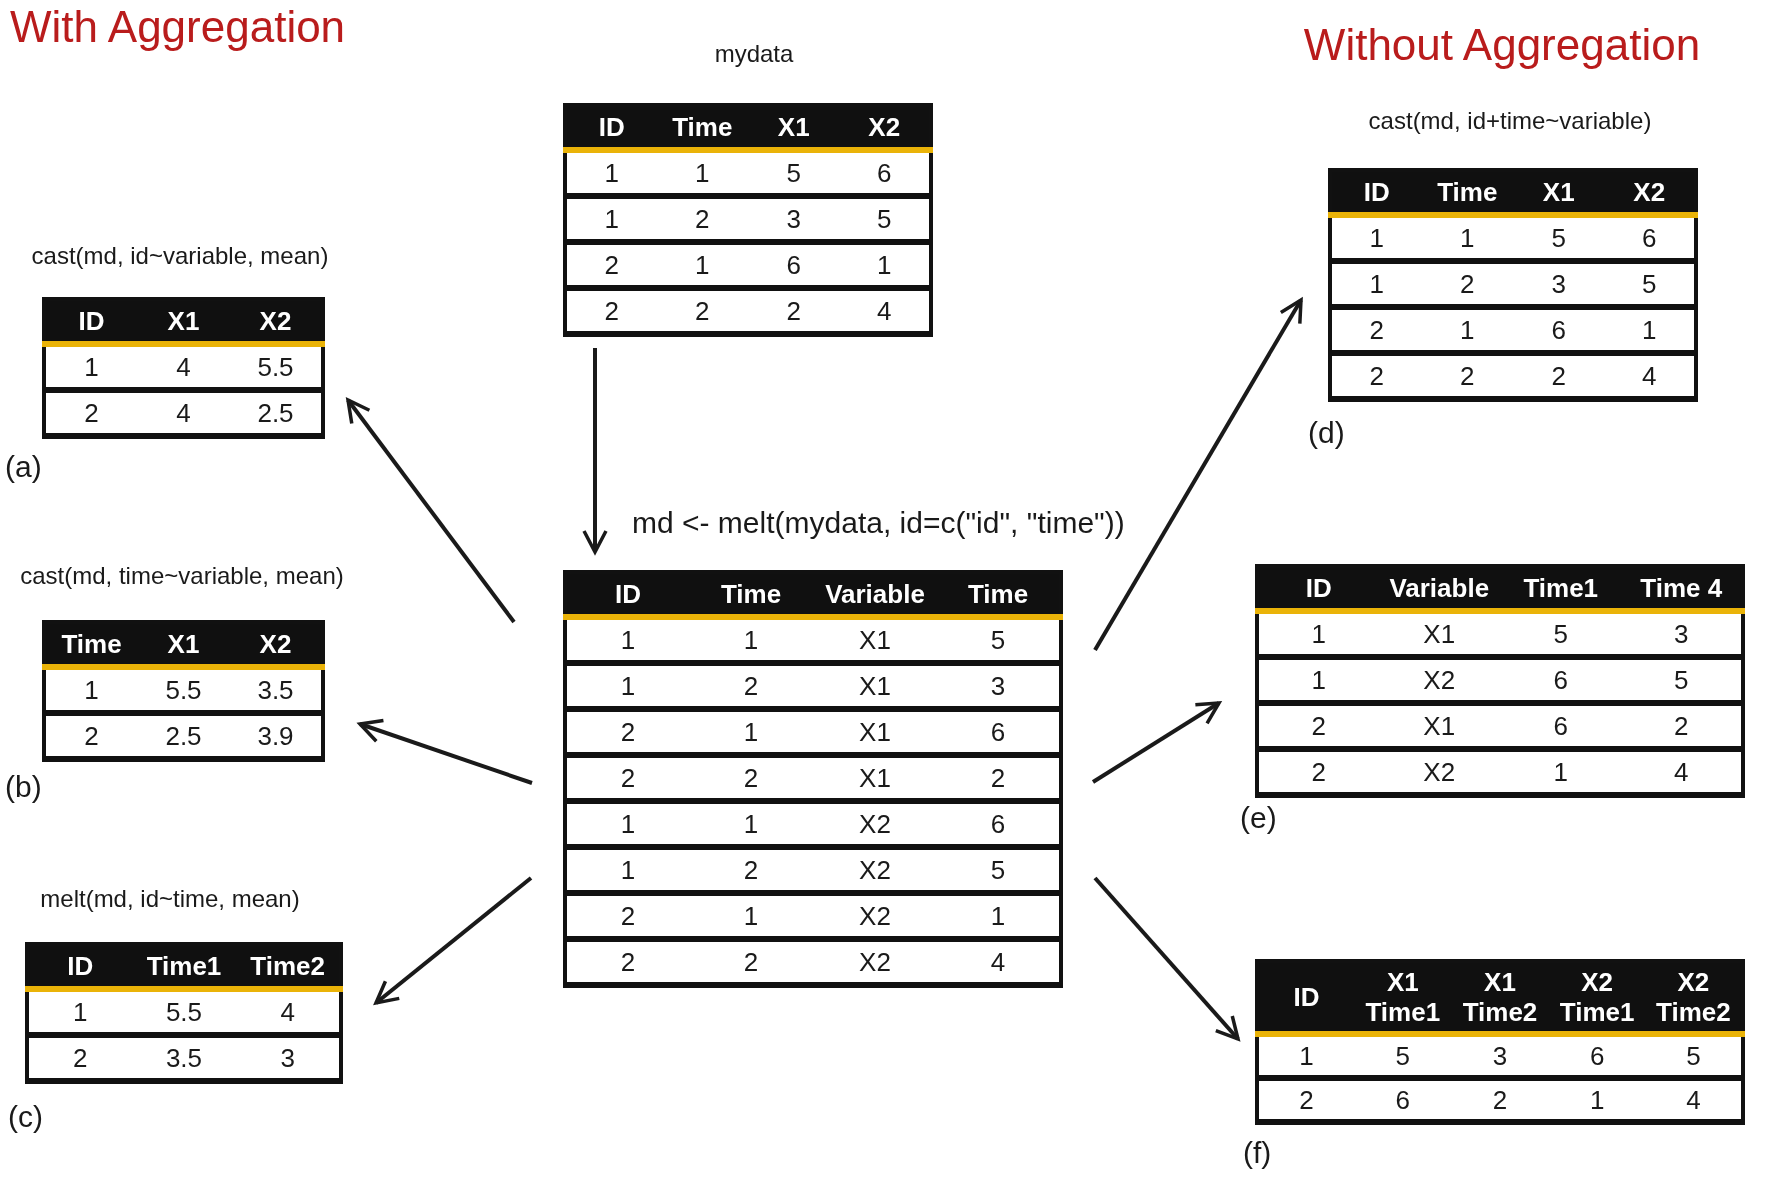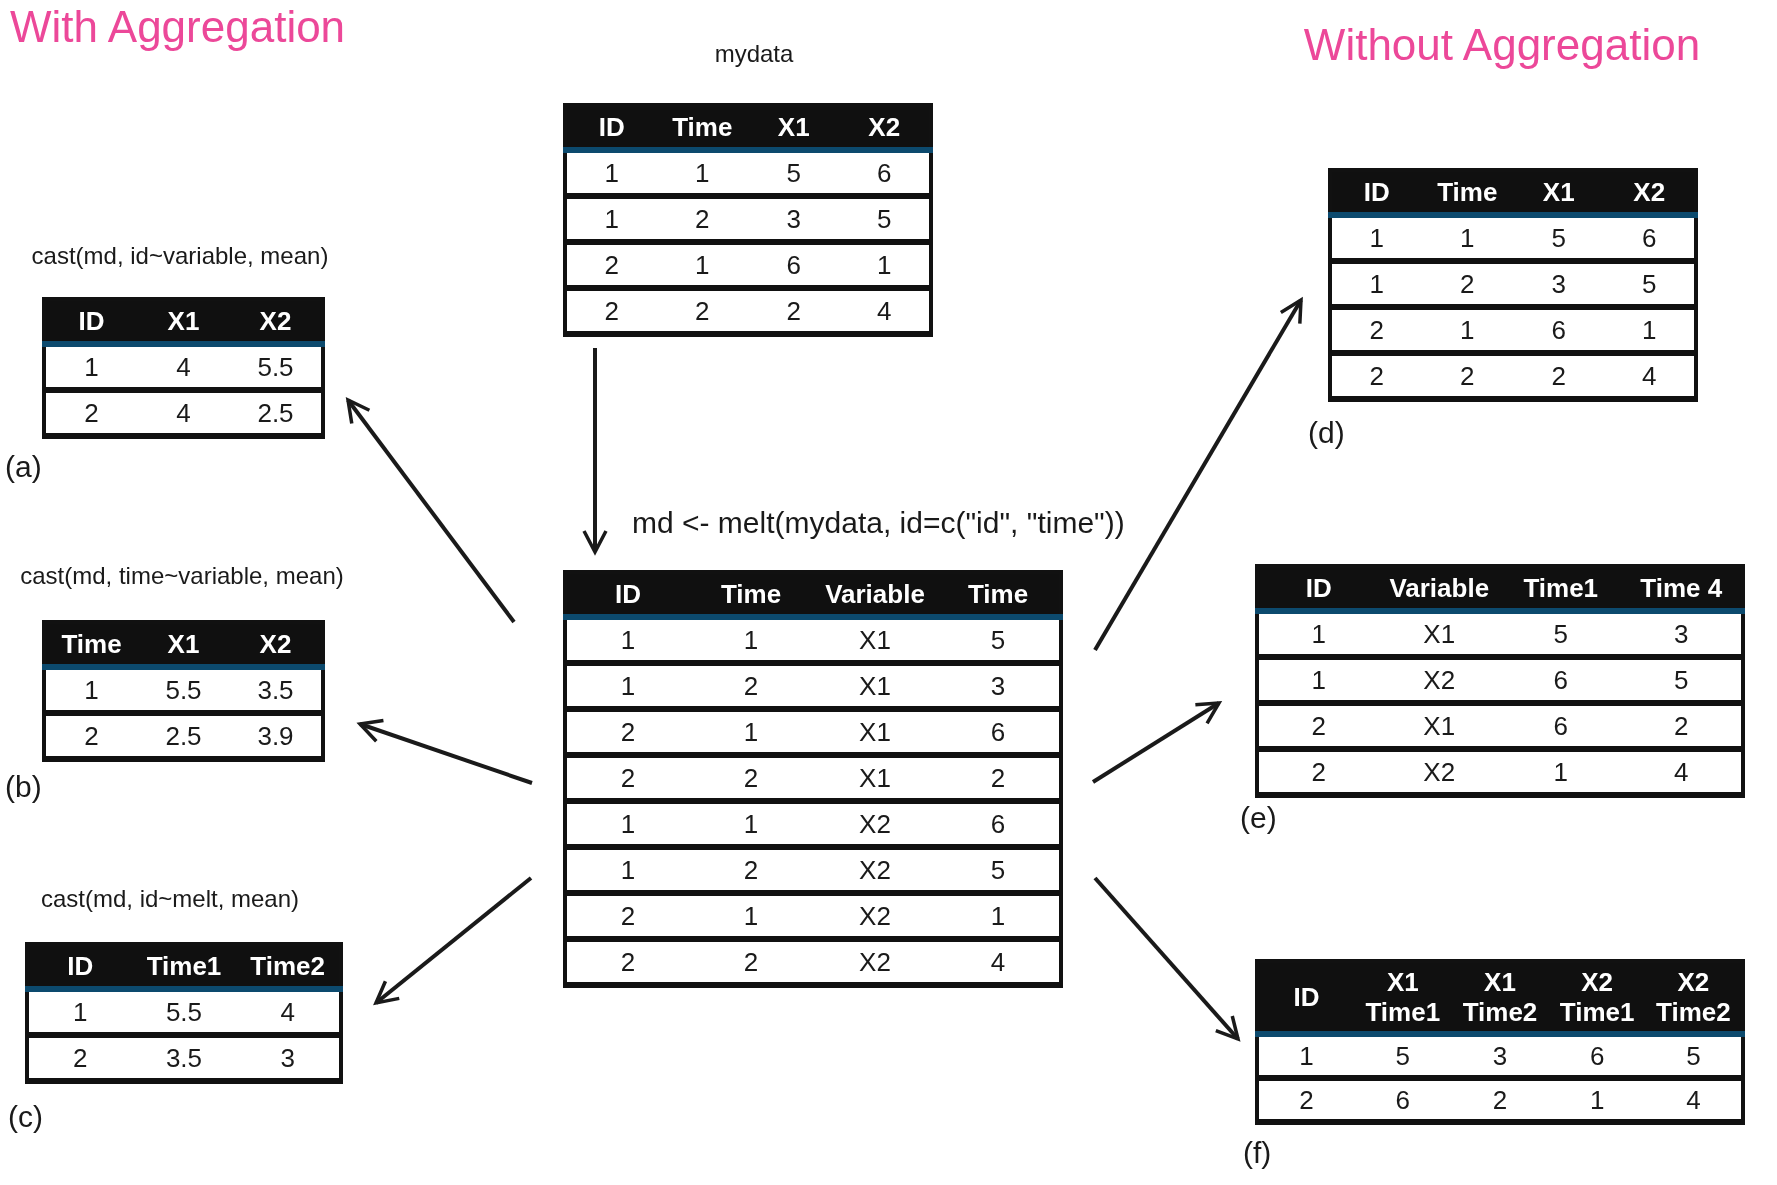--- a/index.html
+++ b/index.html
@@ -9,21 +9,21 @@
     background:#ffffff;
     font-family:"Liberation Sans", sans-serif;
     color:#1a1a1a;
     overflow:hidden;
   }
   .big-title{
     position:absolute;
     font-size:44px;
     font-weight:400;
     letter-spacing:0;
-    color:#ec4899;
+    color:#b91c1c;
     white-space:nowrap;
   }
   .cast-title{
     position:absolute;
     font-size:24px;
     text-align:center;
     white-space:nowrap;
     color:#1a1a1a;
   }
   .melt-label{
@@ -45,21 +45,21 @@
     background:#ffffff;
   }
   table.dtable th{
     background:#101010;
     color:#ffffff;
     font-size:26px;
     font-weight:bold;
     height:40px;
     text-align:center;
     vertical-align:middle;
-    border-bottom:6px solid #0c4a6e;
+    border-bottom:6px solid #eab308;
     white-space:pre-line;
     line-height:30px;
     padding:0;
   }
   table.dtable td{
     font-size:26px;
     height:40px;
     text-align:center;
     vertical-align:middle;
     border-bottom:6px solid #111111;
@@ -224,21 +224,21 @@
         </tr>
         <tr>
           <td>2</td>
           <td>2.5</td>
           <td>3.9</td>
         </tr>
       </tbody>
     </table>
   <div class="tag" style="left:5px; top:770px;">(b)</div>
 
-  <div class="cast-title" style="left:0px; top:885px; width:340px;">cast(md, id~melt, mean)</div>
+  <div class="cast-title" style="left:0px; top:885px; width:340px;">melt(md, id~time, mean)</div>
   <table class="dtable" style="left:25px; top:942px; width:318px;">
       <thead>
         <tr>
           <th>ID</th>
           <th>Time1</th>
           <th>Time2</th>
         </tr>
       </thead>
       <tbody>
         <tr>
@@ -248,20 +248,21 @@
         </tr>
         <tr>
           <td>2</td>
           <td>3.5</td>
           <td>3</td>
         </tr>
       </tbody>
     </table>
   <div class="tag" style="left:8px; top:1100px;">(c)</div>
 
+  <div class="cast-title" style="left:1340px; top:107px; width:340px;">cast(md, id+time~variable)</div>
   <table class="dtable" style="left:1328px; top:168px; width:370px;">
       <thead>
         <tr>
           <th>ID</th>
           <th>Time</th>
           <th>X1</th>
           <th>X2</th>
         </tr>
       </thead>
       <tbody>

